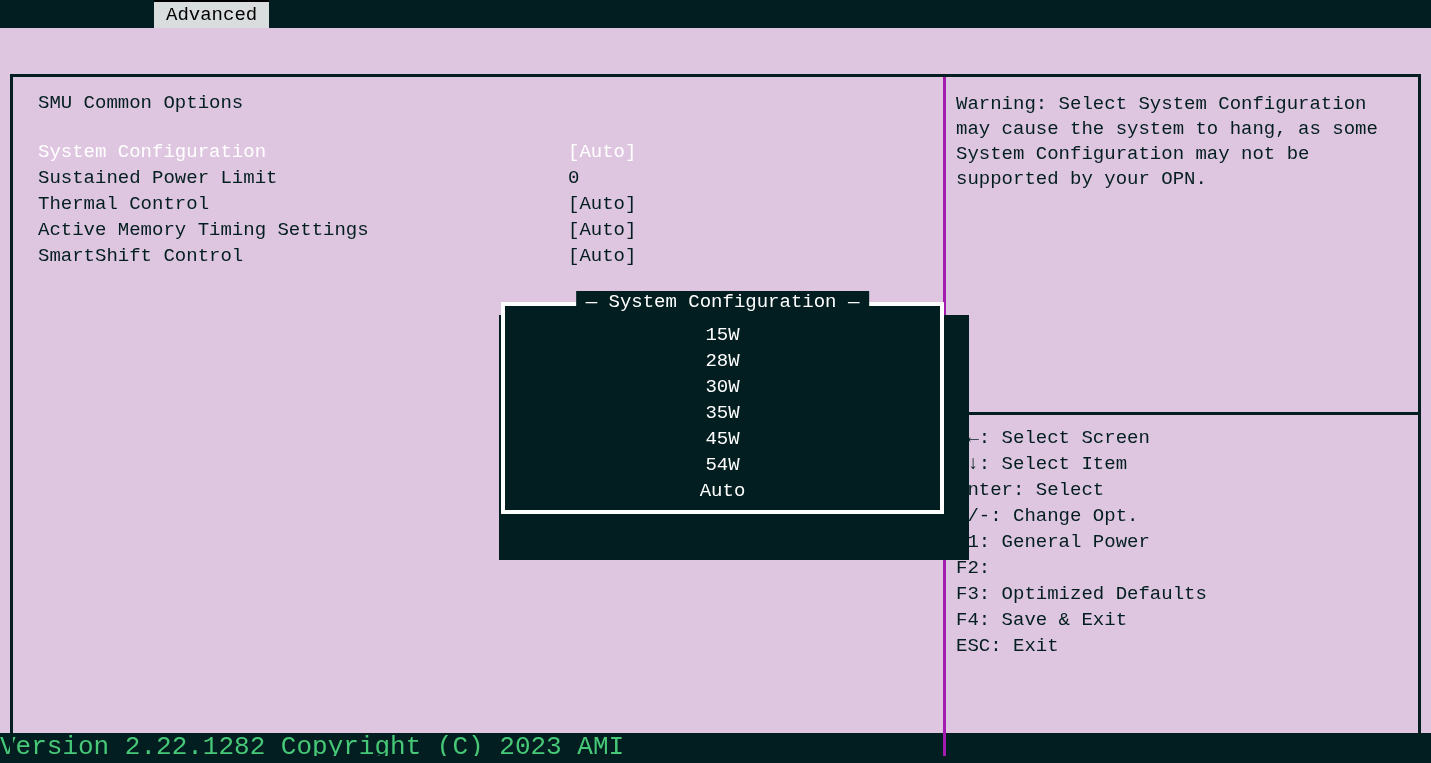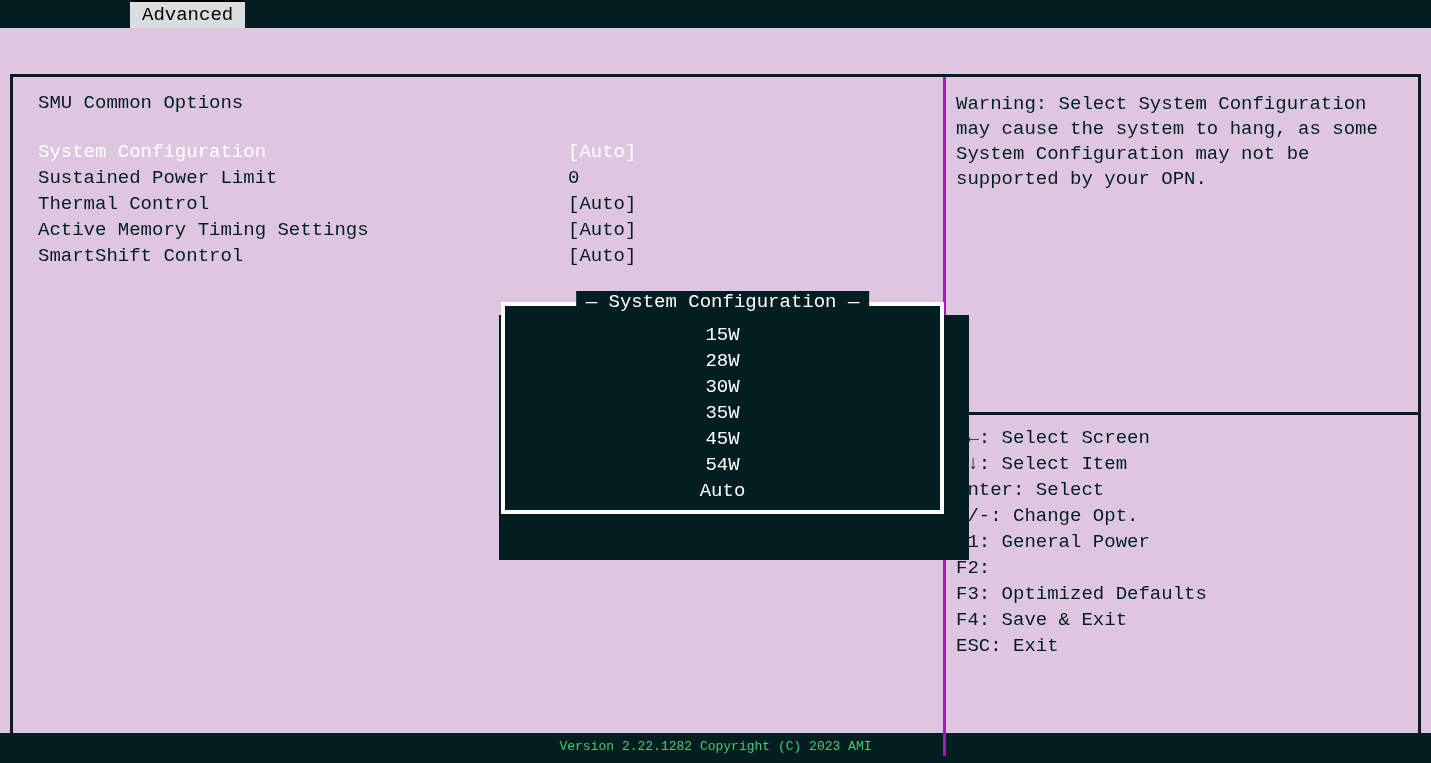--- a/index.html
+++ b/index.html
@@ -20,20 +20,21 @@
       height: 28px;
       display: flex;
       padding-left: 130px;
     }
     .tab {
       background: #dadddd;
       color: #000;
       padding: 2px 12px;
       border-top: 2px solid #000;
       font-weight: normal;
+      margin-left: 24px;
     }
     .main-area {
       background: #dfc6e0;
       height: 705px;
       padding: 10px;
       position: relative;
     }
     .outer-border {
       border: 3px solid #031e20;
       height: 100%;
@@ -122,23 +123,23 @@
       line-height: 26px;
     }
     .popup-option {
       cursor: pointer;
       text-align: center;
     }
     .footer {
       background: #031e20;
       height: 30px;
       color: #46c877;
-      text-align: center;
+      text-align: left;
       line-height: 28px;
-      font-size: 13px;
+      font-size: 26px;
     }
     .hint-row {
       display: flex;
     }
     .hint-key {
       white-space: pre;
     }
   </style>
 </head>
 <body>

